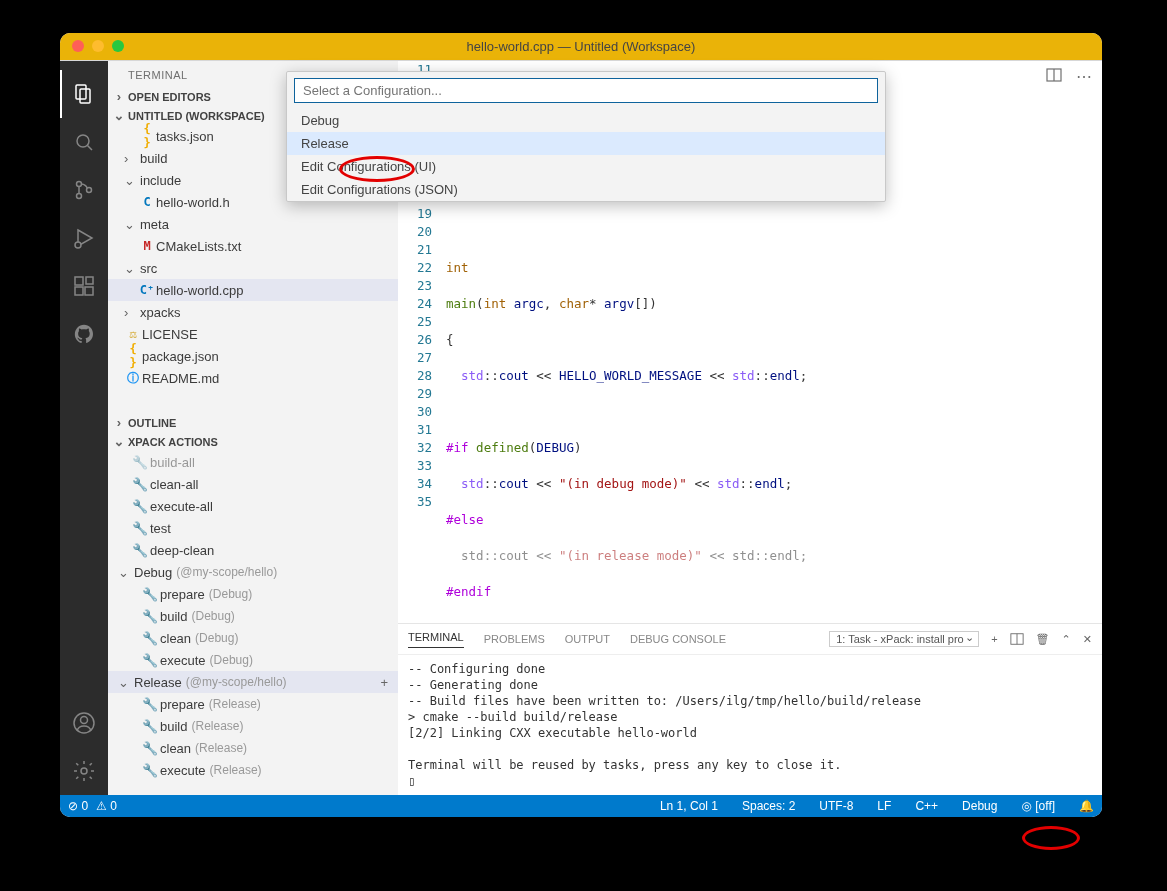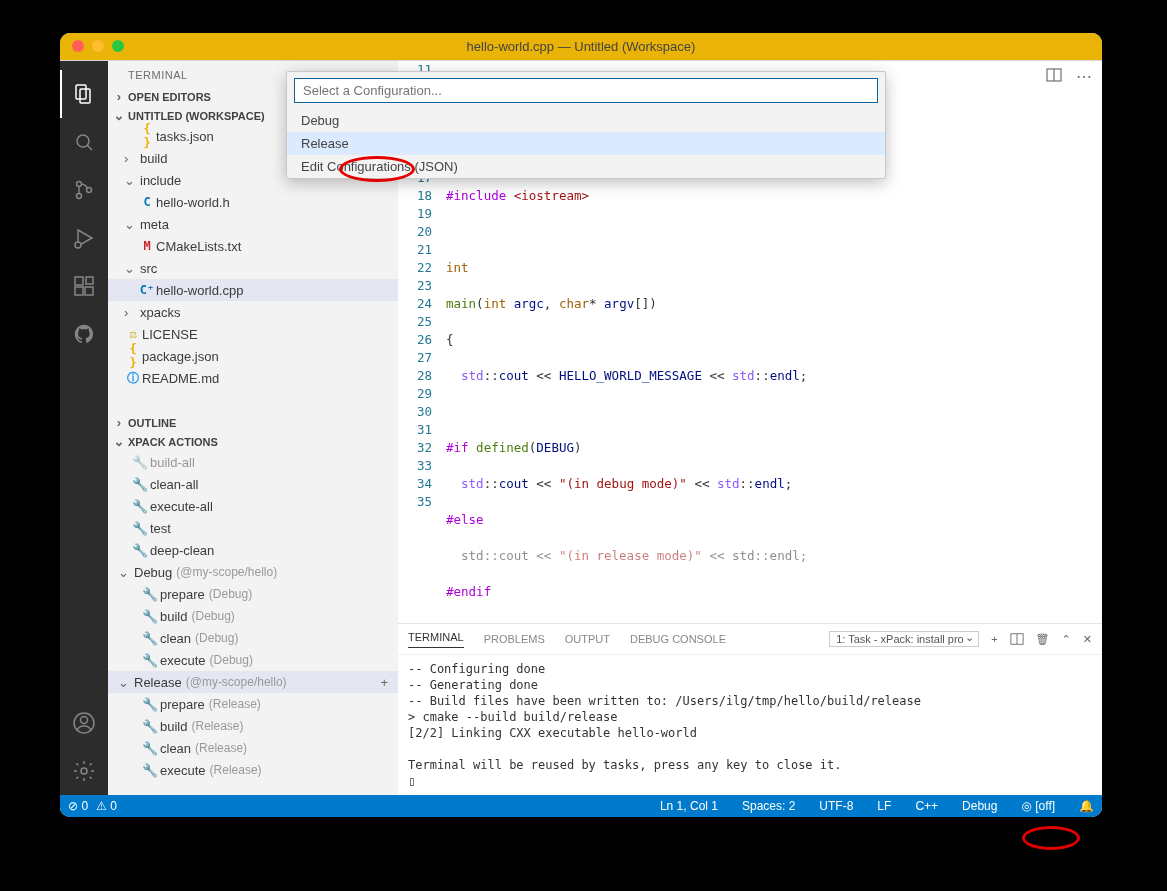--- a/index.html
+++ b/index.html
@@ -393,18 +393,19 @@
       <span>Debug</span>
       <span>◎ <span>[off]</span></span>
       <span>🔔</span>
     </div>
   </div>
 
   <div class="quickpick">
     <input type="text" placeholder="Select a Configuration..." style="">
     <div class="item">Debug</div>
     <div class="item hi">Release</div>
+    <div class="item">Edit Configurations (UI)</div>
     <div class="item">Edit Configurations (JSON)</div>
   </div>
 </div>
 
 <div class="ellipse-red" style="top:156px; left:339px; width:76px; height:26px"></div>
 <div class="ellipse-red" style="top:826px; left:1022px; width:58px; height:24px"></div>
 
 </body></html>

